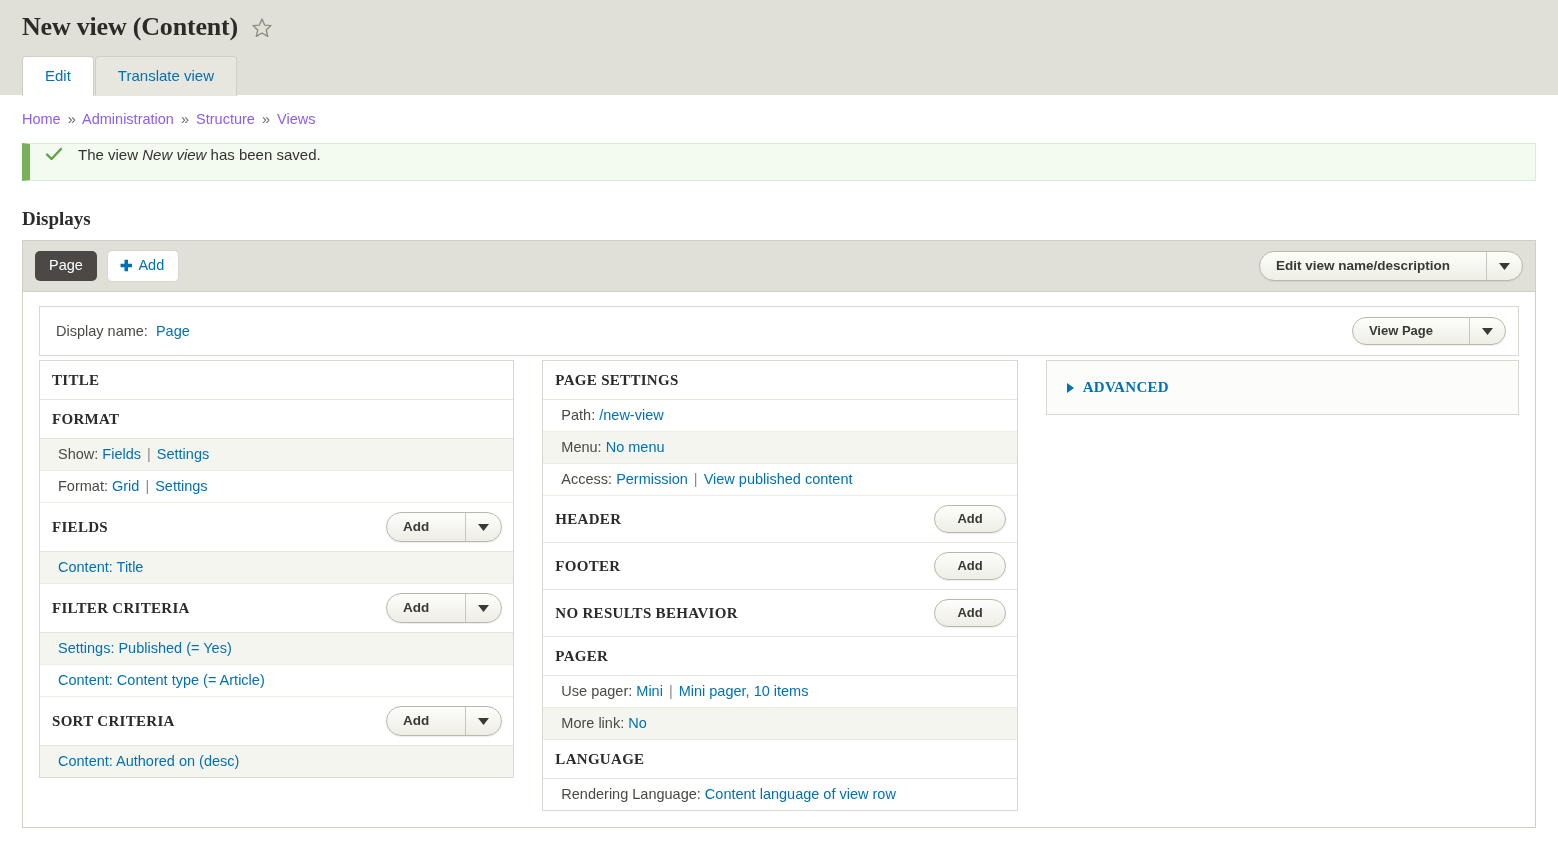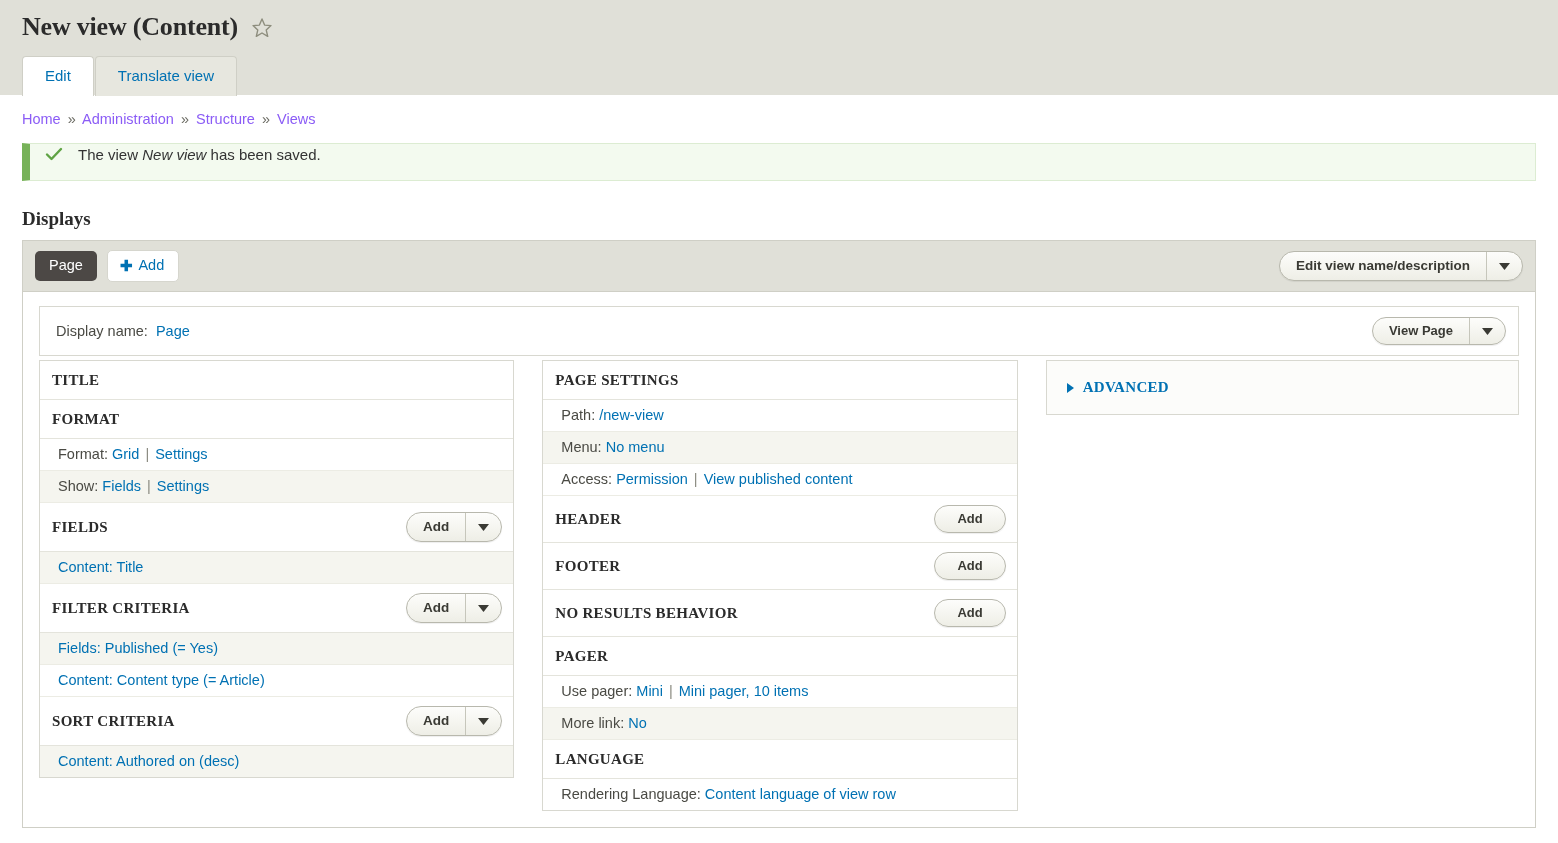--- a/index.html
+++ b/index.html
@@ -172,20 +172,21 @@
 
   
   .dropbutton {
     display: inline-flex;
     align-items: stretch;
     border: 1px solid #b8b8ad;
     border-radius: 16px;
     background: linear-gradient(to bottom, #fdfdfb 0%, #eeeee6 100%);
     overflow: hidden;
     box-shadow: 0 1px 1px rgba(0,0,0,0.07);
+    gap: 20px;
   }
   .dropbutton .db-main {
     padding: 6px 16px 7px 16px;
     font-size: 13.5px;
     font-weight: bold;
     color: #3a3a34;
     cursor: pointer;
     white-space: nowrap;
     font-family: "Liberation Sans", sans-serif;
     display: flex;
@@ -397,22 +398,22 @@
       </div>
 
       <div class="columns">
         <div class="col col-1 panel" id="col1">
             <div class="bucket-head">
               <span class="bucket-title">TITLE</span>
             </div>
             <div class="bucket-head">
               <span class="bucket-title">FORMAT</span>
             </div>
+            <div class="row alt"><span class="lbl">Show:</span> <a class="lnk">Fields</a><span class="sep-pipe">|</span><a class="lnk">Settings</a></div>
             <div class="row"><span class="lbl">Format:</span> <a class="lnk">Grid</a><span class="sep-pipe">|</span><a class="lnk">Settings</a></div>
-            <div class="row alt"><span class="lbl">Show:</span> <a class="lnk">Fields</a><span class="sep-pipe">|</span><a class="lnk">Settings</a></div>
             <div class="bucket-head">
               <span class="bucket-title">FIELDS</span>
               <div class="dropbutton">
                 <div class="db-main">Add</div>
                 <div class="db-arrow">
                   <svg width="11" height="7" viewBox="0 0 11 7">
                     <polygon points="0,0 11,0 5.5,7" fill="#3a3a34"></polygon>
                   </svg>
                 </div>
               </div>
@@ -422,21 +423,21 @@
               <span class="bucket-title">FILTER CRITERIA</span>
               <div class="dropbutton">
                 <div class="db-main">Add</div>
                 <div class="db-arrow">
                   <svg width="11" height="7" viewBox="0 0 11 7">
                     <polygon points="0,0 11,0 5.5,7" fill="#3a3a34"></polygon>
                   </svg>
                 </div>
               </div>
             </div>
-            <div class="row alt"><a class="lnk">Fields: Published (= Yes)</a></div>
+            <div class="row alt"><a class="lnk">Settings: Published (= Yes)</a></div>
             <div class="row"><a class="lnk">Content: Content type (= Article)</a></div>
             <div class="bucket-head">
               <span class="bucket-title">SORT CRITERIA</span>
               <div class="dropbutton">
                 <div class="db-main">Add</div>
                 <div class="db-arrow">
                   <svg width="11" height="7" viewBox="0 0 11 7">
                     <polygon points="0,0 11,0 5.5,7" fill="#3a3a34"></polygon>
                   </svg>
                 </div>

